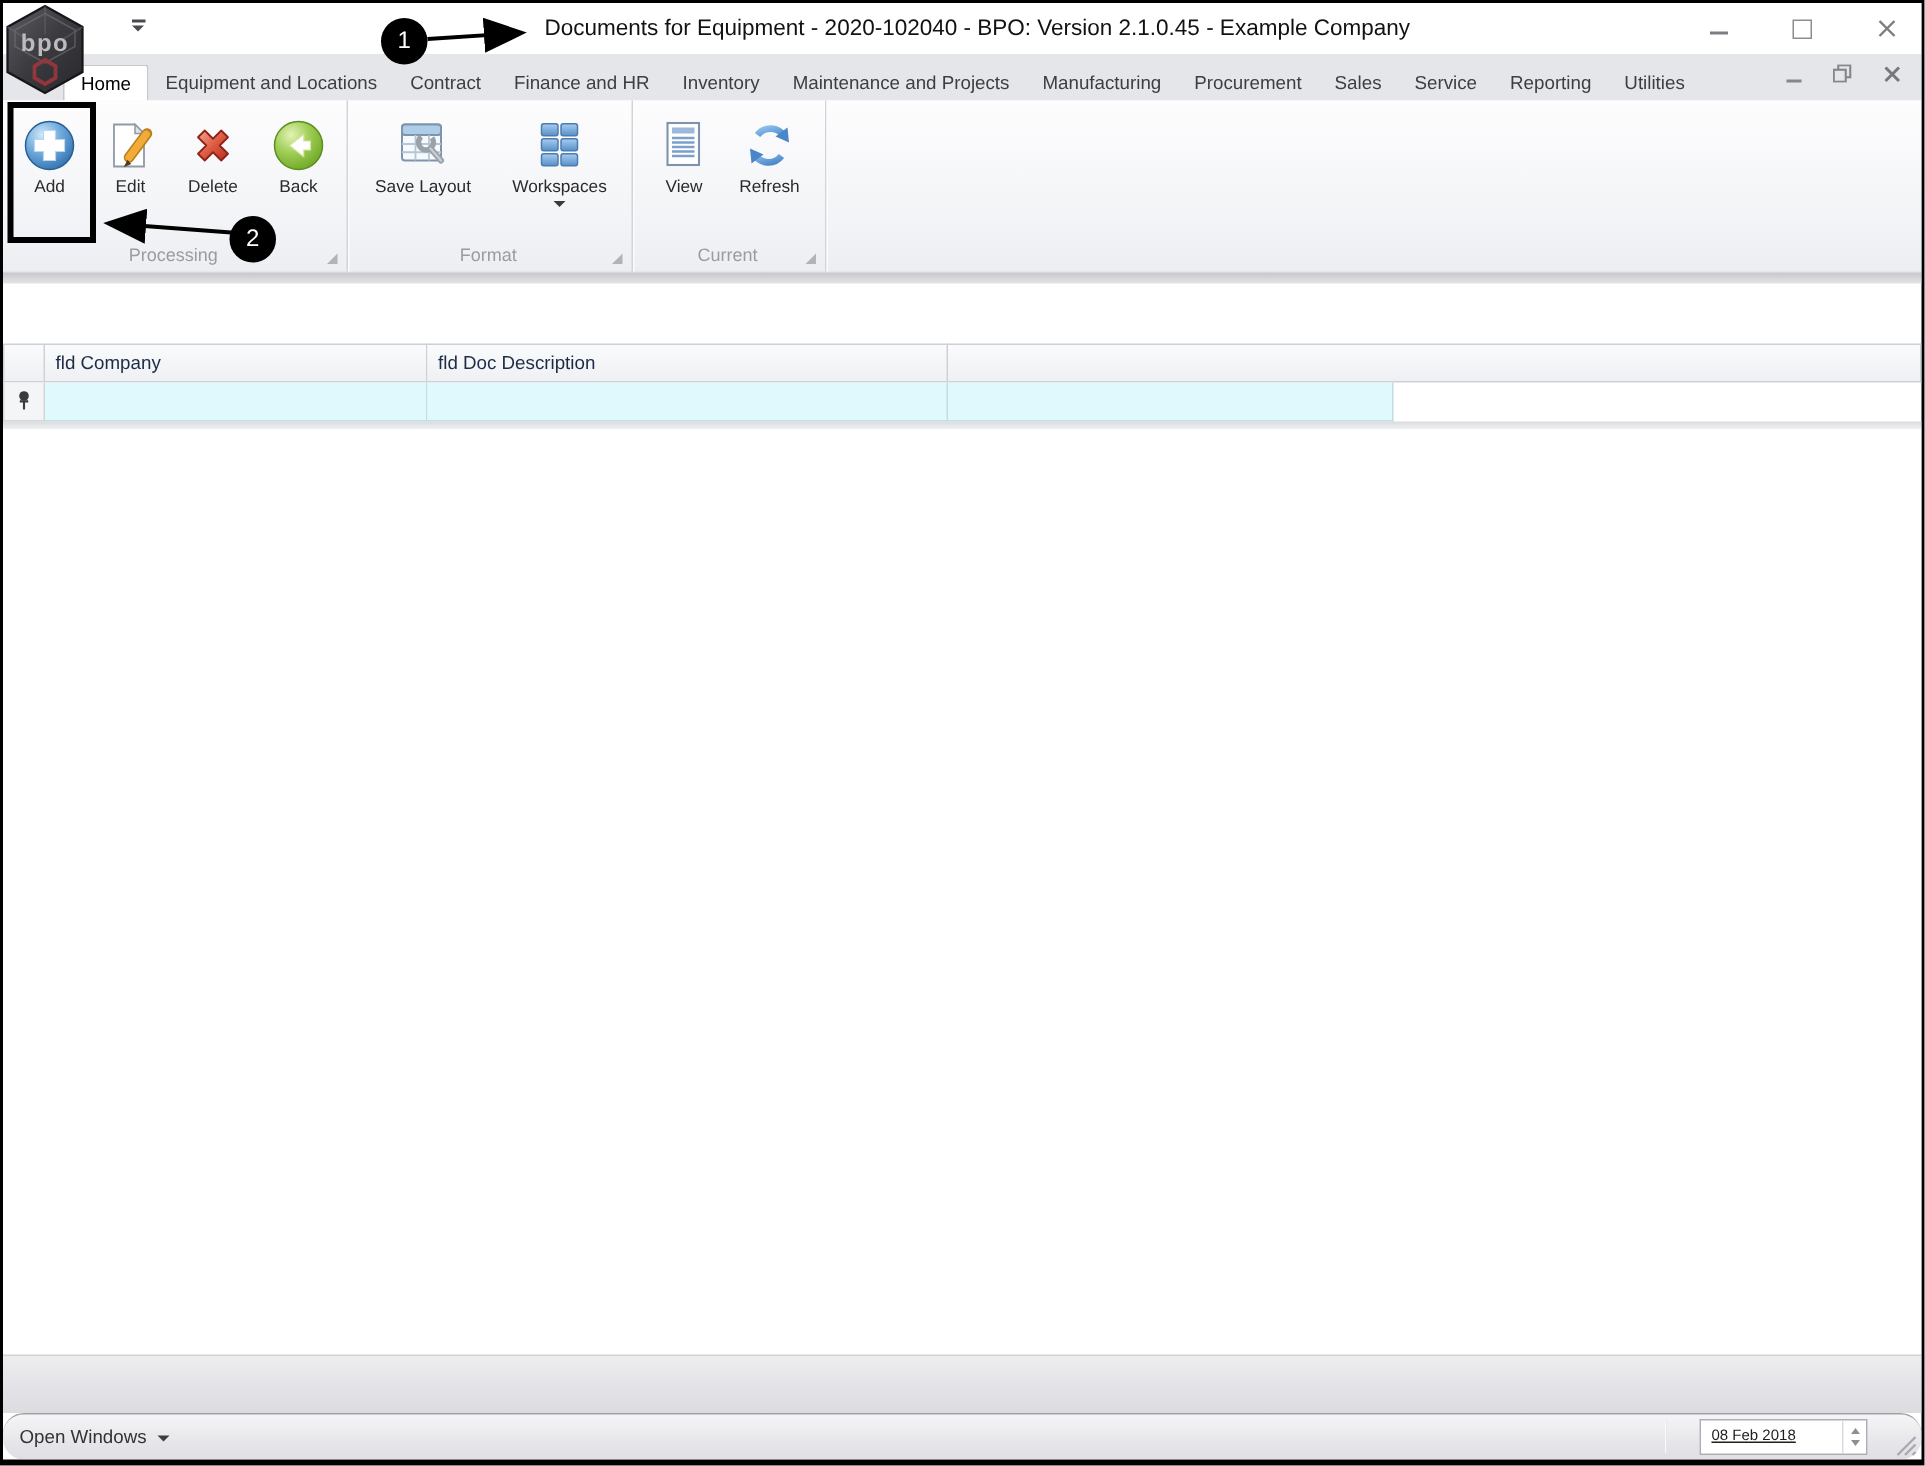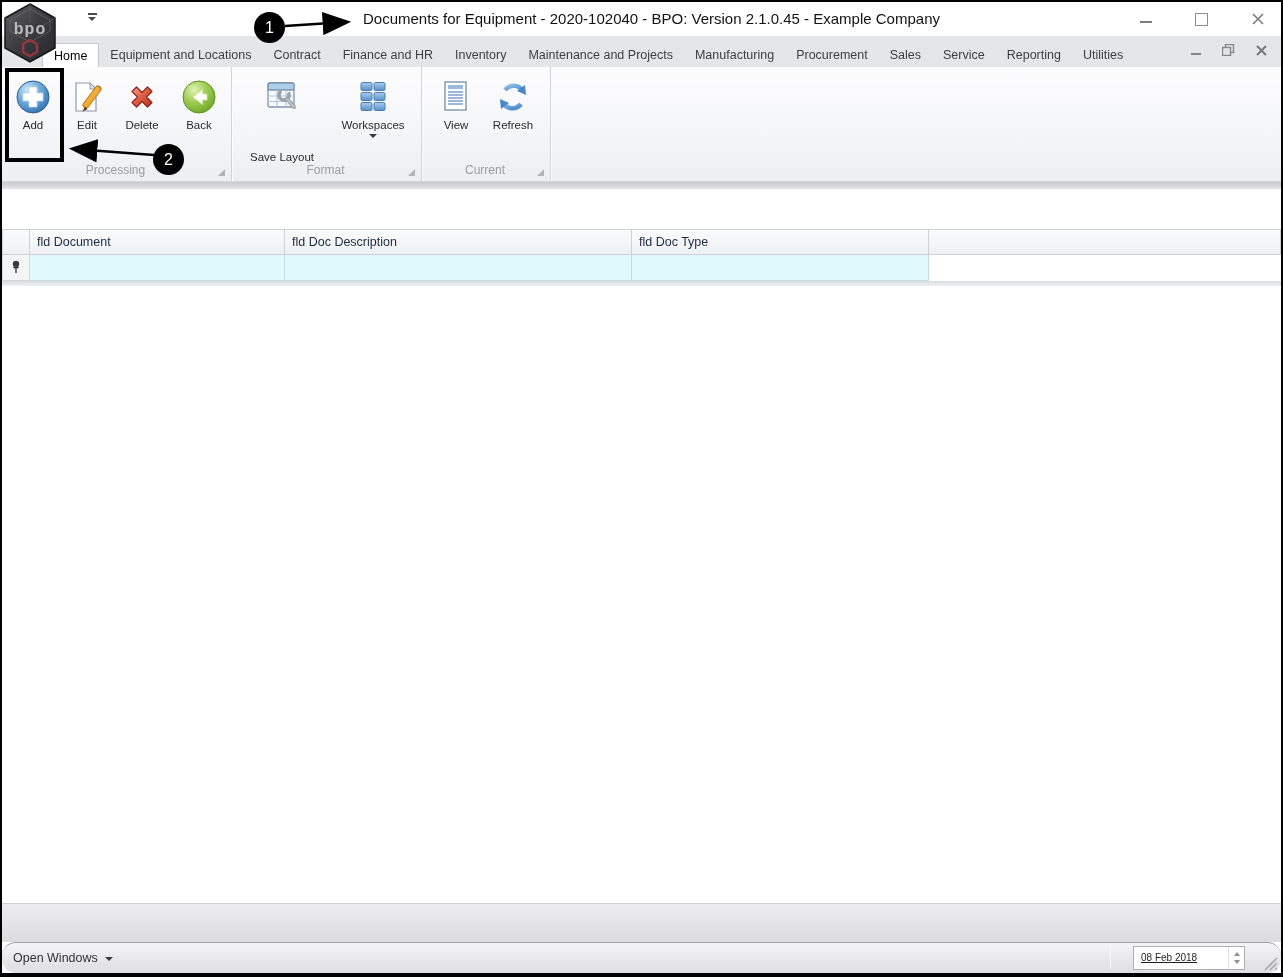--- a/index.html
+++ b/index.html
@@ -226,21 +226,21 @@
         </div>
         <div class="rlabel">Back</div>
       </div>
       <div class="rgroup-caption">
         <span>Processing</span>
         <div class="corner-glyph"></div>
       </div>
     </div>
 
     <div class="rgroup" style="left:230px; width:190px;">
-      <div class="rbtn" style="left:10px; width:80px;gap:32px;">
+      <div class="rbtn" style="left:10px; width:80px;">
         <div class="ricon">
           <svg width="36" height="36" viewBox="0 0 36 36">
             <rect x="4" y="4" width="26" height="24" rx="2" fill="#f7fafc" stroke="#7e94ac" stroke-width="1.3"></rect>
             <rect x="4" y="4" width="26" height="7" rx="2" fill="#aecde8" stroke="#7e94ac" stroke-width="1.3"></rect>
             <path d="M13 11 v17 M22 11 v17 M4 17 h26 M4 22.5 h26" stroke="#b4c6d8" stroke-width="1.2"></path>
             <circle cx="20" cy="16" r="5" fill="none" stroke="#9aa1a9" stroke-width="3.6" stroke-dasharray="20 8"></circle>
             <path d="M23 20 L30 28" stroke="#9aa1a9" stroke-width="4" stroke-linecap="round"></path>
             <path d="M23 20 L30 28" stroke="#c7ccd1" stroke-width="1.6" stroke-linecap="round"></path>
           </svg>
         </div>
@@ -307,23 +307,22 @@
         <div class="corner-glyph"></div>
       </div>
     </div>
   </div>
 
   <div class="form-gap"></div>
 
 
   <div class="header-row">
     <div class="hcell first" style="width:28px;"></div>
-    <div class="hcell" style="width:255px;">fld Document</div>
+    <div class="hcell" style="width:255px;">fld Company</div>
     <div class="hcell" style="width:347px;">fld Doc Description</div>
-    <div class="hcell" style="width:297px;">fld Doc Type</div>
     <div class="hcell" style="flex:1;"></div>
   </div>
 
   <div class="filter-row">
     <div class="indicator-cell">
       <svg width="10" height="15" viewBox="0 0 10 15">
         <circle cx="5" cy="4" r="3.2" fill="#3a3a3e"></circle>
         <path d="M5 7 V13 M2.2 7.6 H7.8" stroke="#3a3a3e" stroke-width="1.4"></path>
       </svg>
     </div>

